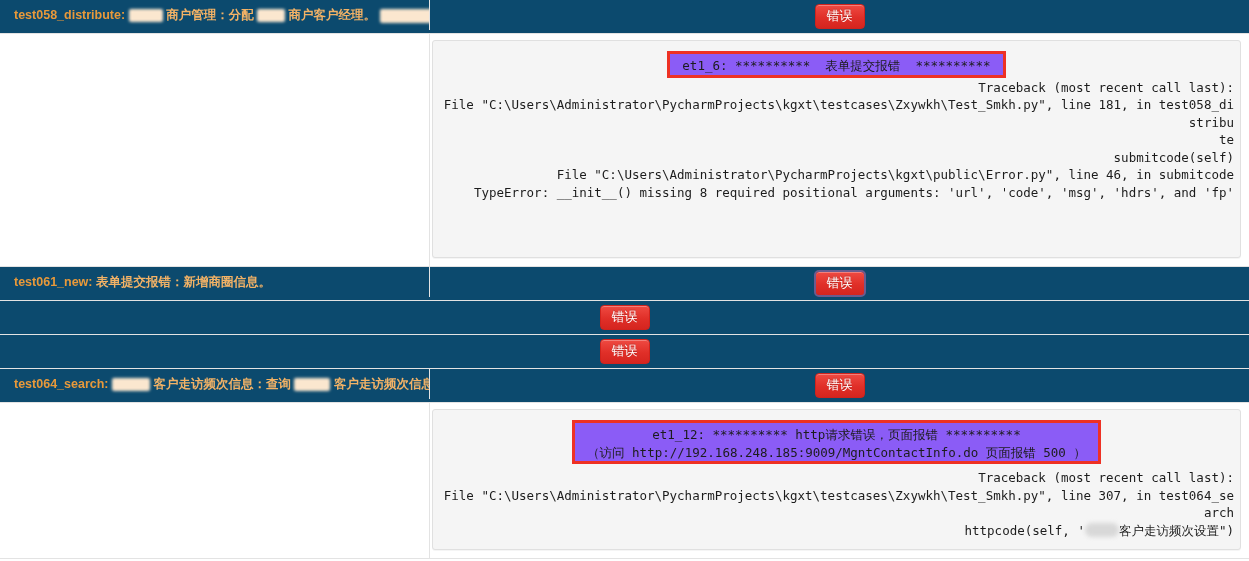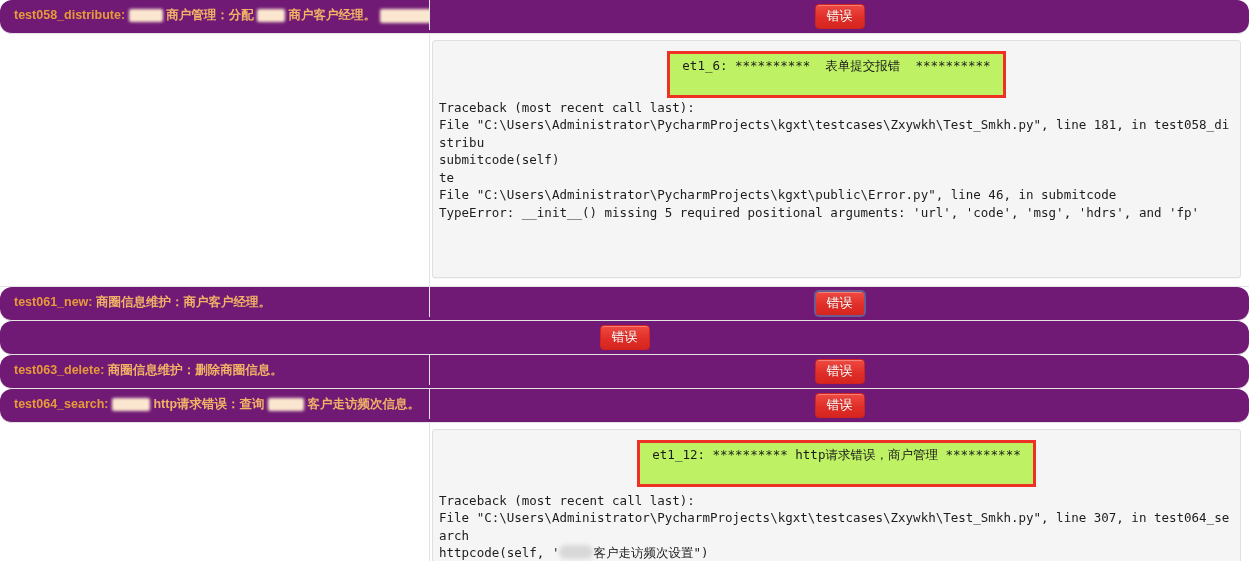--- a/index.html
+++ b/index.html
@@ -18,23 +18,22 @@
   .report {
     width: 1249px;
     position: relative;
   }
 
   
   .case-row {
     display: flex;
     align-items: flex-start;
     border-bottom: 1px solid #e3e3e3;
-    background: #701a75;
-    box-sizing: border-box;
-    border-radius: 12px;
+    background: #0c4a6e;
+    box-sizing: border-box;
   }
   .case-name-cell {
     width: 430px;
     min-width: 430px;
     box-sizing: border-box;
     padding: 6px 8px 6px 14px;
     border-right: 1px solid #e3e3e3;
     font-weight: bold;
     font-size: 12.5px;
     line-height: 18px;
@@ -110,29 +109,29 @@
     padding: 6px 6px 10px 6px;
     box-sizing: border-box;
     text-align: center;
   }
   .tb-pre {
     margin: 0;
     font-family: "DejaVu Sans Mono", "Liberation Mono", monospace;
     font-size: 12.5px;
     line-height: 17.5px;
     color: #1c1c1c;
-    text-align: left;
+    text-align: right;
     white-space: pre-wrap;
     word-break: break-all;
   }
   .tb-head-box {
     display: inline-block;
     border: 3px solid #ee3124;
-    background: #bef264;
-    padding: 3px 12px 20px 12px;
+    background: #8b5cf6;
+    padding: 3px 12px 0 12px;
     margin: 4px 0 1px 0;
     box-sizing: border-box;
   }
   .tb-head-box .tb-pre {
     white-space: pre;
     text-align: center;
   }
   .tb-tail-pad {
     height: 46px;
   }
@@ -170,74 +169,71 @@
 
   <div class="tb-panel-row">
     <div class="tb-spacer"></div>
     <div class="tb-panel-wrap">
       <div class="tb-panel">
         <div class="tb-head-box">
           <pre class="tb-pre">et1_6: **********  表单提交报错  **********</pre>
         </div>
         <pre class="tb-pre">Traceback (most recent call last):</pre>
         <pre class="tb-pre">File "C:\Users\Administrator\PycharmProjects\kgxt\testcases\Zxywkh\Test_Smkh.py", line 181, in test058_distribu</pre>
+        <pre class="tb-pre">te</pre>
         <pre class="tb-pre">submitcode(self)</pre>
-        <pre class="tb-pre">te</pre>
         <pre class="tb-pre">File "C:\Users\Administrator\PycharmProjects\kgxt\public\Error.py", line 46, in submitcode</pre>
-        <pre class="tb-pre">TypeError: __init__() missing 5 required positional arguments: 'url', 'code', 'msg', 'hdrs', and 'fp'</pre>
+        <pre class="tb-pre">TypeError: __init__() missing 8 required positional arguments: 'url', 'code', 'msg', 'hdrs', and 'fp'</pre>
         <div class="tb-tail-pad"></div>
       </div>
     </div>
   </div>
 
   <div class="case-row">
     <div class="case-name-cell">
       <span class="case-id">test061_new:</span>
-      <span class="case-desc">商圈信息维护：商户客户经理。</span>
+      <span class="case-desc">表单提交报错：新增商圈信息。</span>
     </div>
     <div class="case-status-cell">
       <span class="badge-error focused">错误</span>
     </div>
   </div>
 
   <div class="case-row">
     <div class="case-status-cell">
       <span class="badge-error">错误</span>
     </div>
   </div>
 
   <div class="case-row">
-    <div class="case-name-cell">
-      <span class="case-id">test063_delete:</span>
-      <span class="case-desc">商圈信息维护：删除商圈信息。</span>
-    </div>
     <div class="case-status-cell">
       <span class="badge-error">错误</span>
     </div>
   </div>
 
   <div class="case-row">
     <div class="case-name-cell">
       <span class="case-id">test064_search:</span>
       <span class="redact" style="width:38px;height:13px;"></span>
-      <span class="case-desc">http请求错误：查询</span>
+      <span class="case-desc">客户走访频次信息：查询</span>
       <span class="redact" style="width:36px;height:13px;"></span>
       <span class="case-desc">客户走访频次信息。</span>
     </div>
     <div class="case-status-cell">
       <span class="badge-error">错误</span>
     </div>
   </div>
 
   <div class="tb-panel-row">
     <div class="tb-spacer"></div>
     <div class="tb-panel-wrap">
       <div class="tb-panel">
         <div class="tb-head-box">
-          <pre class="tb-pre">et1_12: ********** http请求错误，商户管理 **********</pre>
+          <pre class="tb-pre">et1_12: ********** http请求错误，页面报错 **********</pre>
+          <pre class="tb-pre">（访问 http://192.168.248.185:9009/MgntContactInfo.do 页面报错 500 ）</pre>
         </div>
         <div class="tb-tail-pad-sm"></div>
         <pre class="tb-pre">Traceback (most recent call last):</pre>
         <pre class="tb-pre">File "C:\Users\Administrator\PycharmProjects\kgxt\testcases\Zxywkh\Test_Smkh.py", line 307, in test064_search</pre>
         <pre class="tb-pre"><span>httpcode(self, '</span><span class="inline-redact"></span><span>客户走访频次设置")</span></pre>
         
         
         
       </div>
     </div>

